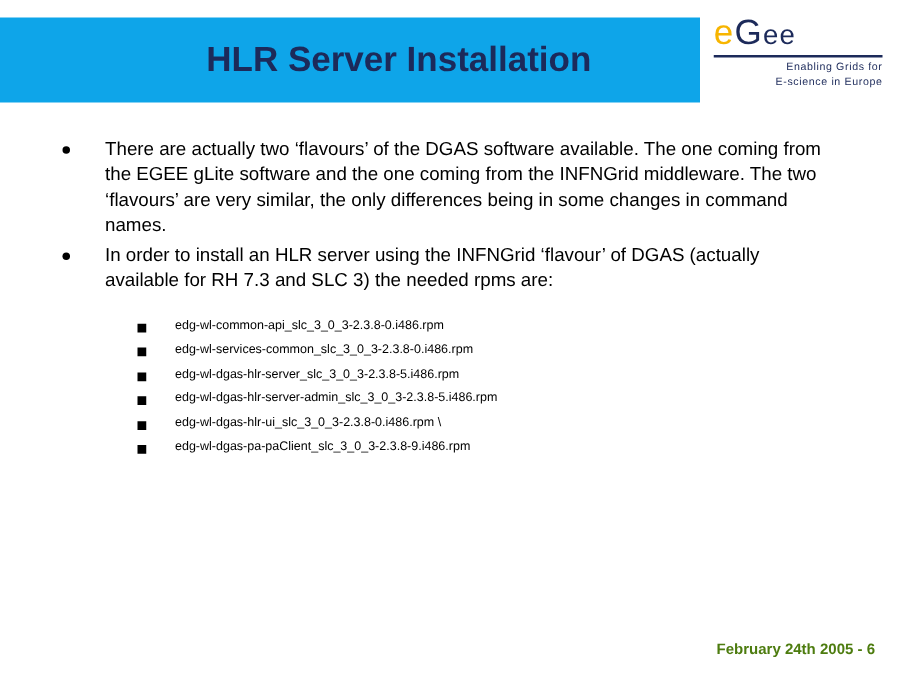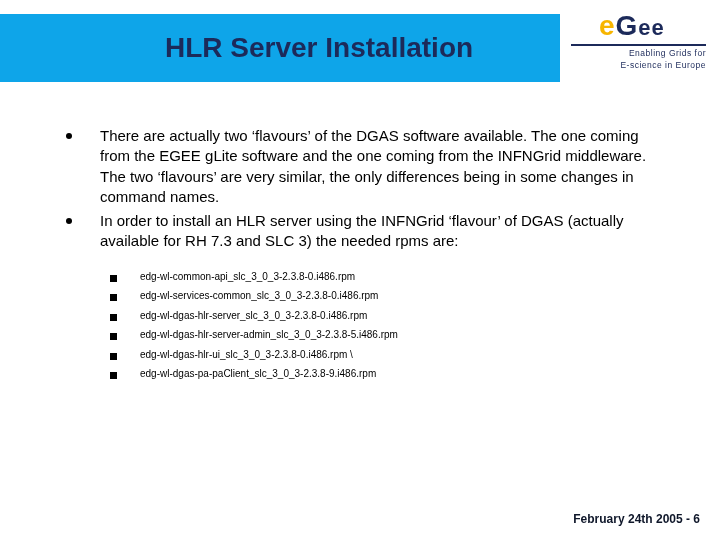--- a/index.html
+++ b/index.html
@@ -38,23 +38,22 @@
   .logo-block {
     position: absolute;
     top: 10px;
     right: 14px;
     width: 135px;
     height: 80px;
     color: #1c2a5a;
   }
   .logo-egee {
     font-size: 28px;
-    font-weight: bold;
+    font-weight: normal;
     letter-spacing: 1px;
-    margin-left: 28px;
   }
   .logo-egee .big-e {
     color: #f7b500;
   }
   .logo-tagline {
     font-size: 8.5px;
     line-height: 1.4;
     color: #1c2a5a;
     border-top: 2px solid #1c2a5a;
     margin-top: 2px;
@@ -64,21 +63,21 @@
   }
   .content {
     position: absolute;
     top: 110px;
     left: 50px;
     right: 50px;
     color: #000;
   }
   ul.bullets {
     list-style: none;
-    margin: 16px;
+    margin: 0;
     padding: 0;
   }
   ul.bullets > li {
     display: flex;
     margin-bottom: 4px;
     font-size: 15px;
     line-height: 1.35;
   }
   ul.bullets > li .dot {
     width: 34px;
@@ -125,21 +124,21 @@
     background: #000;
   }
   ul.sub > li .txt {
     flex: 1;
   }
   .footer {
     position: absolute;
     bottom: 14px;
     right: 20px;
     font-size: 12px;
-    color: #0f172a;
+    color: #4d7c0f;
     font-weight: bold;
     margin-top: 37px;
   }
 </style>
 </head>
 <body>
 
 <div class="slide">
 
   <div class="title-band">
@@ -170,21 +169,21 @@
       <li>
           <span class="sq"></span>
           <span class="txt">edg-wl-common-api_slc_3_0_3-2.3.8-0.i486.rpm</span>
         </li>
       <li>
           <span class="sq"></span>
           <span class="txt">edg-wl-services-common_slc_3_0_3-2.3.8-0.i486.rpm</span>
         </li>
       <li>
           <span class="sq"></span>
-          <span class="txt">edg-wl-dgas-hlr-server_slc_3_0_3-2.3.8-0.i486.rpm</span>
+          <span class="txt">edg-wl-dgas-hlr-server_slc_3_0_3-2.3.8-5.i486.rpm</span>
         </li>
       <li>
           <span class="sq"></span>
           <span class="txt">edg-wl-dgas-hlr-server-admin_slc_3_0_3-2.3.8-5.i486.rpm</span>
         </li>
       <li>
           <span class="sq"></span>
           <span class="txt">edg-wl-dgas-hlr-ui_slc_3_0_3-2.3.8-0.i486.rpm \</span>
         </li>
       <li>

